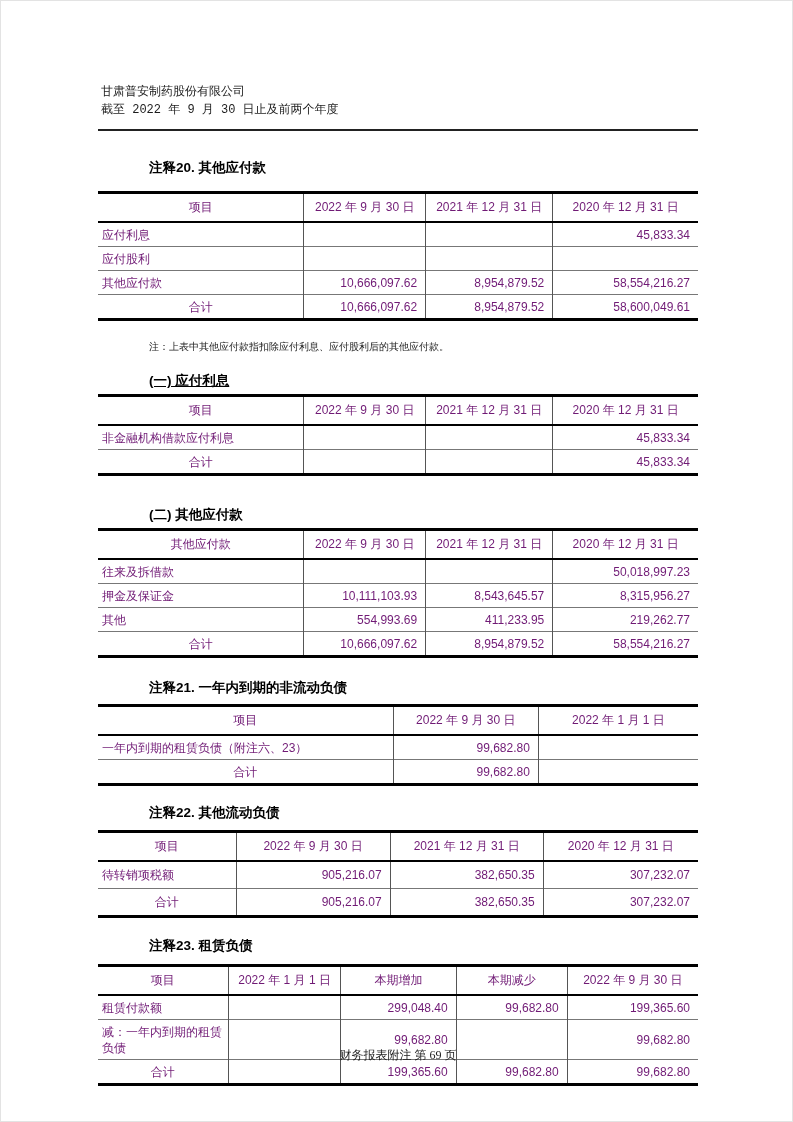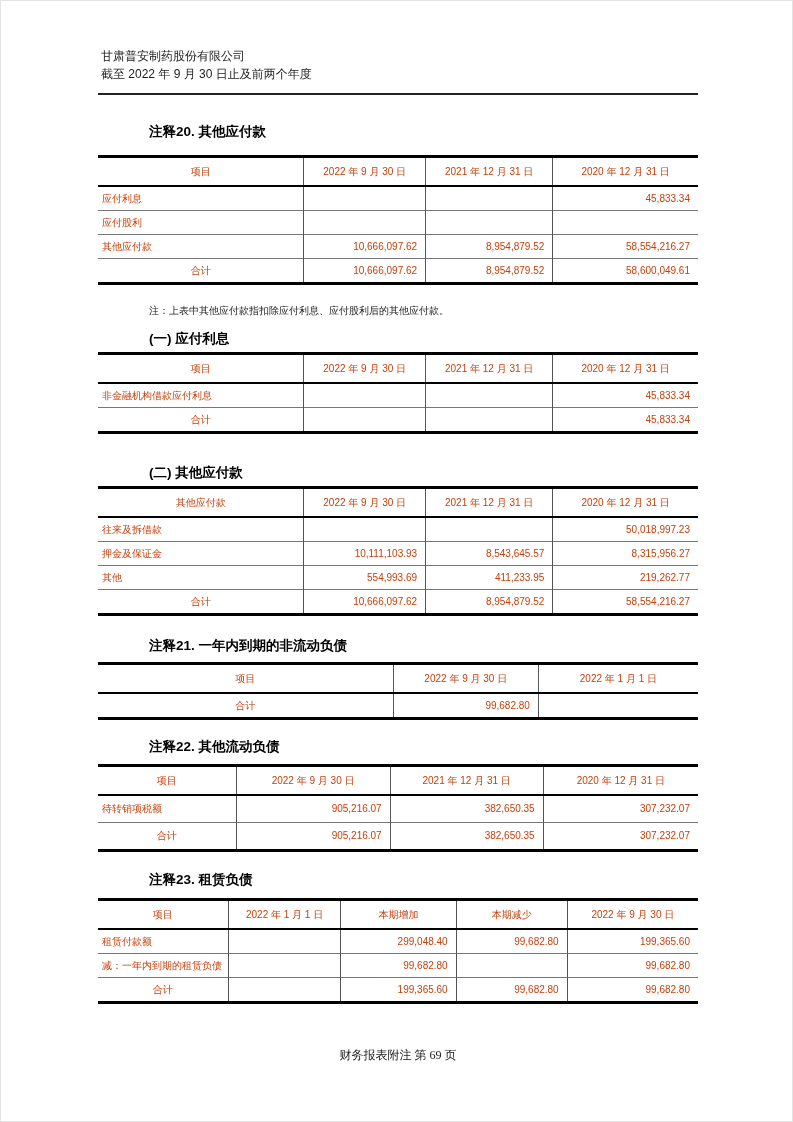--- a/index.html
+++ b/index.html
@@ -10,53 +10,54 @@
     margin:0 auto;
     background:#ffffff;
     border:1px solid #e3e3e3;
     overflow:hidden;
     color:#111111;
   }
   .content {
     position:absolute; left:97px; top:46px; width:600px;
   }
   .doc-header {
-    font-family:Liberation Sans, sans-serif;
+    font-family:Liberation Mono, monospace;
     font-size:12px; line-height:18px; color:#1c1c1c;
     padding-left:3px;
+    margin-top:36px;
   }
   .header-rule {
     margin-top:10px;
     border-top:2px solid #222222;
     height:0;
   }
   .sec-title {
     font-family:"Liberation Sans","DejaVu Sans",sans-serif;
     font-weight:bold; font-size:13.5px; line-height:20px;
     color:#000000; padding-left:51px;
   }
   .mt27 { margin-top:27px; }
-  .mt26 { margin-top:10px; }
+  .mt26 { margin-top:16px;text-decoration:underline; }
   .mt29 { margin-top:29px; }
   .mt20 { margin-top:20px; }
   .mt17 { margin-top:17px; }
   .mt18 { margin-top:18px; }
   .note-text {
     margin-top:17px;
     font-family:"Liberation Serif","DejaVu Serif",serif;
     font-size:10px; line-height:17px; color:#1c1c1c;
     padding-left:51px;
   }
   table {
     width:100%;
     border-collapse:collapse;
     table-layout:fixed;
     font-family:"Liberation Sans","DejaVu Sans",sans-serif;
-    font-size:10px;
-    color:#c2410c;
+    font-size:12px;
+    color:#701a75;
     border-top:3px solid #000000;
     border-bottom:3px solid #000000;
   }
   .tbl-m13 { margin-top:13px; }
   .tbl-m3  { margin-top:3px; }
   .tbl-m6  { margin-top:6px; }
   .tbl-m7  { margin-top:7px; }
   .tbl-m8  { margin-top:8px; }
   th {
     font-weight:normal; text-align:center;
@@ -240,20 +241,25 @@
         </colgroup>
         <thead>
           <tr>
             <th>项目</th>
             <th>2022 年 9 月 30 日</th>
             <th>2022 年 1 月 1 日</th>
           </tr>
         </thead>
         <tbody>
           <tr>
+            <td class="cell-label">一年内到期的租赁负债（附注六、23）</td>
+            <td class="cell-num">99,682.80</td>
+            <td class="cell-num"></td>
+          </tr>
+          <tr>
             <td class="cell-label center">合计</td>
             <td class="cell-num">99,682.80</td>
             <td class="cell-num"></td>
           </tr>
         </tbody>
       </table>
 
     <div class="sec-title mt17">注释22. 其他流动负债</div>
     <table id="t22" class="tbl-m7 rows26">
         <colgroup>

